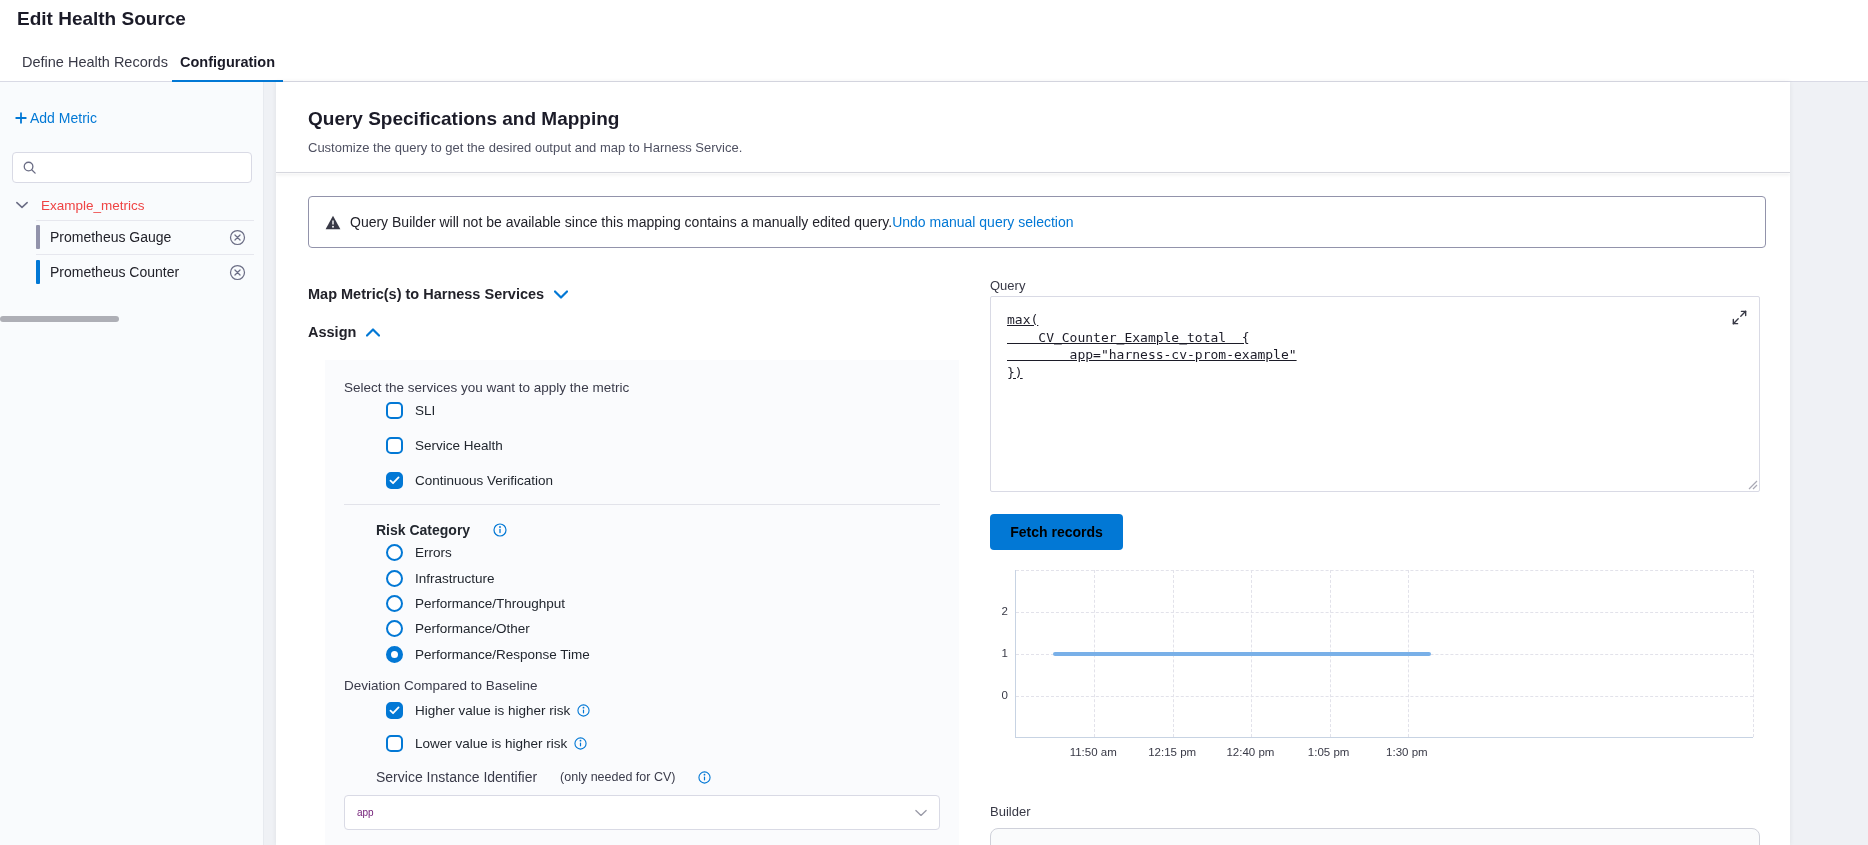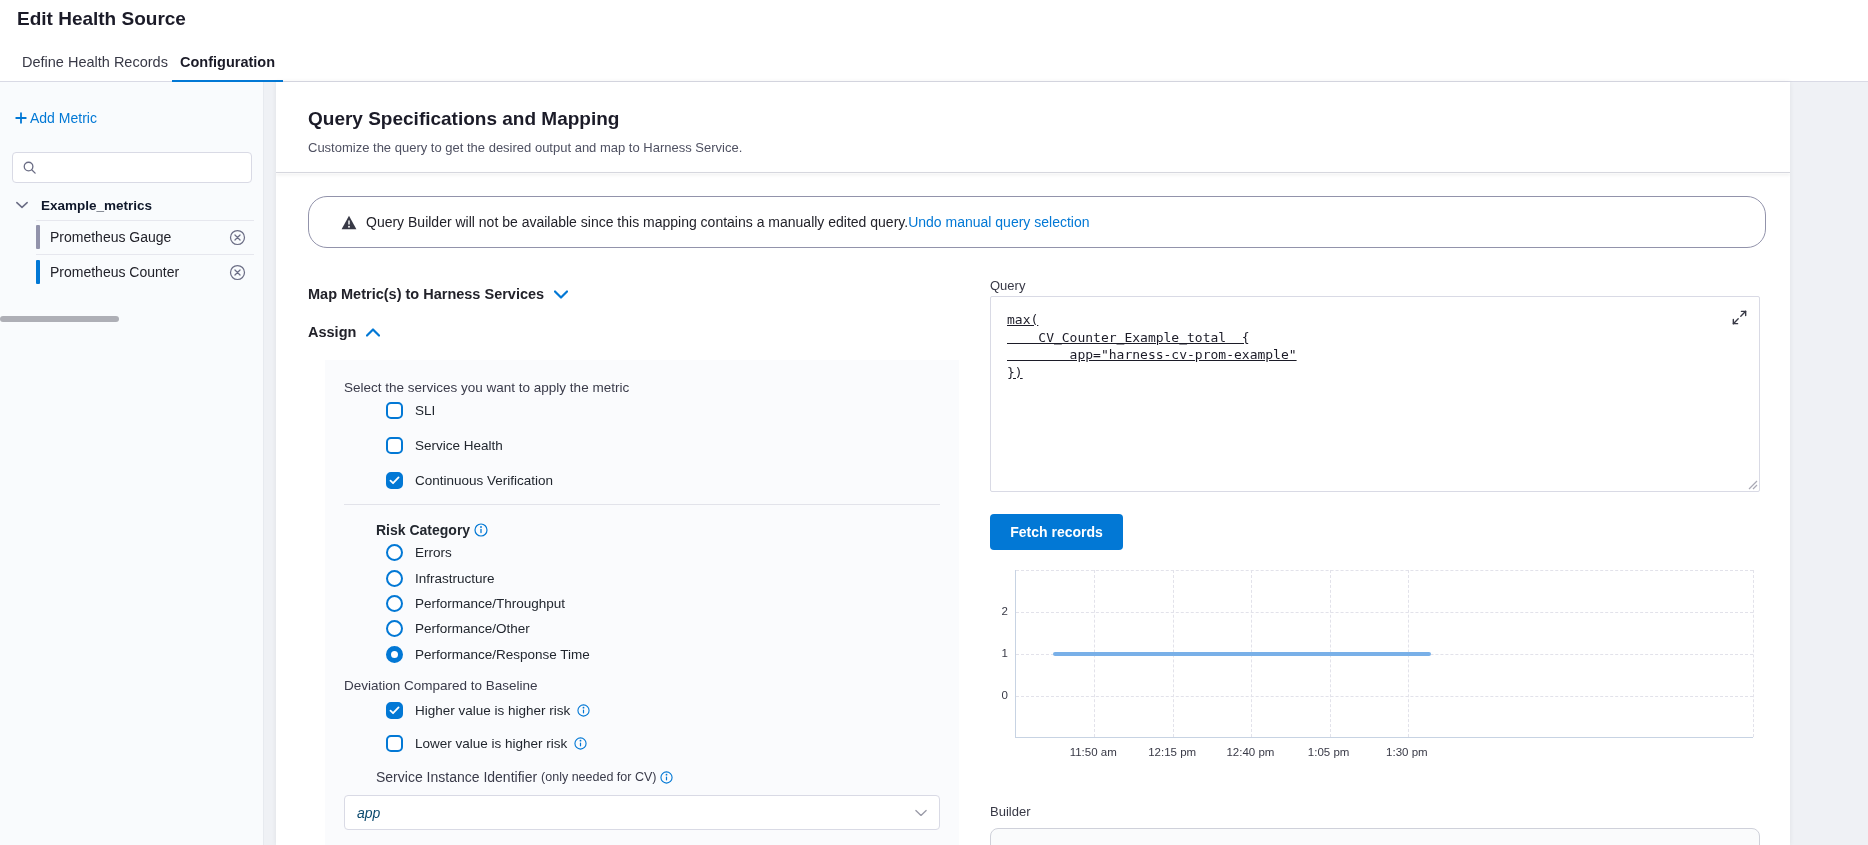--- a/index.html
+++ b/index.html
@@ -18,65 +18,65 @@
   .tab.t2 { left:172px; font-weight:bold; color:#1b1b28; }
   .tab.active::after { content:""; position:absolute; left:0; right:0; bottom:-1px; height:3px; background:#0278d5; }
   
   .body-bg { position:absolute; top:82px; left:0; right:0; bottom:0; background:#eff1f5; }
   .sidebar { position:absolute; top:82px; left:0; width:264px; bottom:0; background:#f9fbfd; border-right:1px solid #e7eaef; overflow:hidden; }
   .add-metric { position:absolute; top:28px; left:14px; display:flex; align-items:center; gap:2px; color:#0278d5; font-size:14px; font-weight:500; cursor:pointer; }
   .search-box { position:absolute; top:70px; left:12px; width:240px; height:31px; background:#fff; border:1px solid #d9dae5; border-radius:4px; display:flex; align-items:center; padding:0 9px; gap:6px; }
   .search-box input { border:none; outline:none; flex:1; font-size:13px; font-family:"Liberation Sans",sans-serif; background:transparent; }
   .group-row { position:absolute; top:112px; left:0; right:0; height:22px; display:flex; align-items:center; cursor:pointer; }
   .group-chevron { margin-left:16px; color:#6b6d85; display:flex; }
-  .group-name { margin-left:13px; font-size:13.5px; font-weight:bold; color:#0f172a;text-align:center; }
+  .group-name { margin-left:13px; font-size:13.5px; font-weight:normal; color:#ef4444;text-align:center; }
   .side-divider { position:absolute; left:36px; width:218px; height:1px; background:#e6e7ee; }
   .metric-row { position:absolute; left:36px; width:218px; height:30px; display:flex; align-items:center; cursor:pointer; }
   .metric-accent { width:4px; height:24px; border-radius:1px; flex:0 0 4px; }
   .metric-accent.gray { background:#9293ab; }
   .metric-accent.blue { background:#0278d5; }
   .metric-name { margin-left:10px; font-size:14px; color:#22222a; flex:1; }
   .remove-icon { display:flex; margin-right:8px; cursor:pointer; }
   .h-scroll-thumb { position:absolute; top:234px; left:0; width:119px; height:6px; background:#aeafb6; border-radius:3px; }
   
   .main-card { position:absolute; top:82px; left:276px; width:1514px; bottom:0; background:#fff; overflow:hidden; box-shadow:0 0 5px rgba(0,0,0,.07); }
   .card-heading { position:absolute; top:26px; left:32px; font-size:19px; font-weight:bold; color:#1b1b28; }
   .card-subheading { position:absolute; top:58px; left:32px; font-size:13px; color:#4f5162; }
   .card-divider { position:absolute; top:90px; left:0; right:0; height:1px; background:#d6d7de; box-shadow:0 2px 3px rgba(0,0,0,.12); }
-  .warning-banner { position:absolute; top:114px; left:32px; width:1458px; height:52px; border:1px solid #9293ab; border-radius:19px; background:#fff; display:flex; align-items:center; padding:0 32px; font-size:14px; color:#22222a;text-align:center; }
+  .warning-banner { position:absolute; top:114px; left:32px; width:1458px; height:52px; border:1px solid #9293ab; border-radius:4px; background:#fff; display:flex; align-items:center; padding:0 16px; font-size:14px; color:#22222a;text-align:center; }
   .warning-icon { display:flex; margin-right:9px; }
   .warning-link { color:#0278d5; cursor:pointer; font-weight:500; }
   .section-row { position:absolute; left:32px; display:flex; align-items:center; gap:10px; font-size:14.5px; font-weight:bold; color:#22222a; cursor:pointer; }
   .section-chevron { color:#0278d5; display:flex; }
   
   .assign-panel { position:absolute; top:278px; left:49px; width:634px; bottom:0; background:#fafbfd; }
   .p-abs { position:absolute; left:19px; right:19px; }
   .prompt-label { font-size:13.5px; color:#3a3b4a; }
   .panel-divider { height:1px; background:#e2e3ea; }
-  .field-label { font-size:14px; font-weight:600; color:#22272f; display:flex; align-items:center; gap:4px;padding-left:32px; }
+  .field-label { font-size:14px; font-weight:600; color:#22272f; display:flex; align-items:center; gap:23px;padding-left:32px; }
   .check-row, .radio-row { display:flex; align-items:center; gap:12px; cursor:pointer;padding-left:42px; }
   .cb { width:17px; height:17px; border:2px solid #0278d5; border-radius:5px; background:#fff; display:flex; align-items:center; justify-content:center; flex:0 0 17px; }
   .cb.checked { background:#0278d5; }
   .rb { width:17px; height:17px; border:2px solid #0278d5; border-radius:50%; background:#fff; flex:0 0 17px; }
   .rb.selected { border-width:5.5px; }
   .opt-label { font-size:13.5px; color:#22272f; display:flex; align-items:center; gap:7px; }
   .info-icon { display:flex; cursor:pointer; }
   .sii-note { font-size:12.5px; font-weight:normal; color:#3a3b4a; }
   .select-box { position:absolute; left:19px; right:19px; top:435px; height:35px; background:#fff; border:1px solid #d9dae5; border-radius:4px; display:flex; align-items:center; justify-content:space-between; padding:0 12px; cursor:pointer; }
-  .select-value { font-size:14px; color:#0c4a6e;font-style:italic; }
+  .select-value { font-size:10px; color:#701a75; }
   .select-chevron { color:#9a9ba8; display:flex; }
   
   .query-label, .records-label { position:absolute; left:714px; font-size:13px; color:#383946; }
   .query-label { top:196px; }
   .records-label { top:722px; }
   .query-box { position:absolute; top:214px; left:714px; width:770px; height:196px; border:1px solid #d9dae5; border-radius:2px; background:#fff; }
   .query-box pre { margin:14px 16px; font-family:"DejaVu Sans Mono","Liberation Mono",monospace; font-size:13px; line-height:17.5px; color:#1c1c28;text-decoration:underline; }
   .expand-icon { position:absolute; top:10px; right:10px; width:20px; height:20px; display:flex; align-items:center; justify-content:center; cursor:pointer; }
   .resize-handle { position:absolute; right:1px; bottom:1px; cursor:nwse-resize; display:flex; }
-  .fetch-btn { position:absolute; top:432px; left:714px; width:133px; height:36px; background:#0278d5; border:none; border-radius:4px; color:#ffffff; font-size:14px; font-weight:600; font-family:"Liberation Sans",sans-serif; cursor:pointer; }
+  .fetch-btn { position:absolute; top:432px; left:714px; width:133px; height:36px; background:#0278d5; border:none; border-radius:4px; color:#000000; font-size:14px; font-weight:600; font-family:"Liberation Sans",sans-serif; cursor:pointer; }
   .records-strip { position:absolute; top:746px; left:714px; width:770px; height:40px; background:#fafbfc; border:1px solid #cfd1da; border-radius:8px 8px 0 0; }
   
   .chart { position:absolute; top:480px; left:714px; width:790px; height:206px; }
   .chart-plot { position:absolute; left:25px; top:8px; width:738px; height:168px; border-left:1px solid #c7d3e3; border-bottom:1px solid #c7d3e3; }
   .hline { position:absolute; left:0; width:100%; height:0; border-top:1px dashed #e2e2ea; }
   .vline { position:absolute; top:0; height:100%; width:0; border-left:1px dashed #e2e2ea; }
   .series-line { position:absolute; height:4px; border-radius:2px; }
   .y-tick-label { position:absolute; width:18px; text-align:right; font-size:11.5px; color:#383946; }
   .x-tick-label { position:absolute; width:70px; text-align:center; font-size:11.5px; color:#383946; }
 </style>

